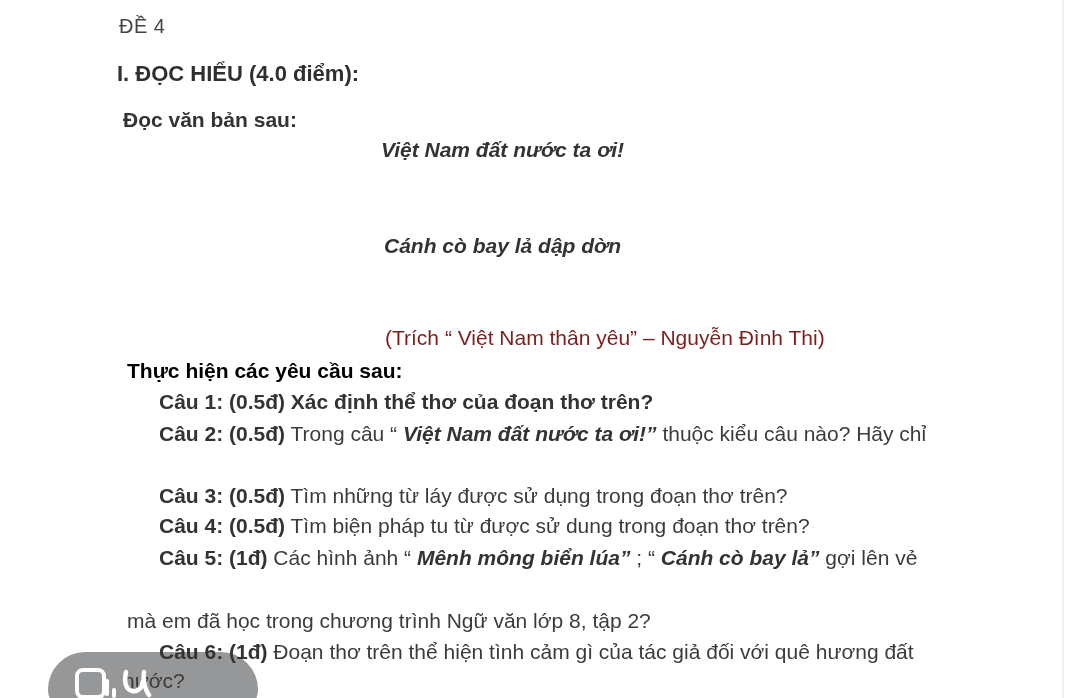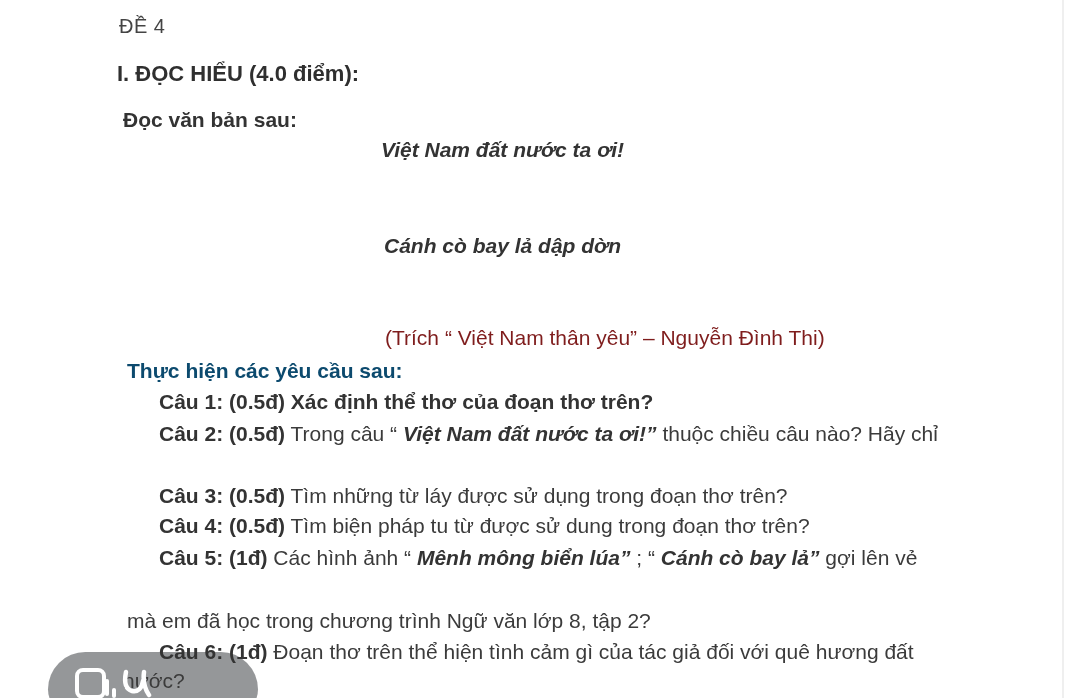--- a/index.html
+++ b/index.html
@@ -31,21 +31,21 @@
     left: 0; width: 1005px;
     text-align: center;
     font-weight: bold; font-style: italic;
     color: #333;
   }
   .poem-0 { top: 137px; }
   .poem-1 { top: 185px; }
   .poem-2 { top: 233px; font-style: italic; }
   .poem-3 { top: 281px; }
   .attribution { top: 325px; left: 369px; color: #7f1d1d; margin-left: 16px; }
-  .task-instruction { top: 358px; left: 127px; font-weight: bold; color: #0c4a6e; }
+  .task-instruction { top: 358px; left: 127px; font-weight: bold; color: #000000; }
   .q-0 { top: 389px; }
   .q-1 { top: 421px; }
   .q-2 { top: 453px; }
   .q-3 { top: 483px; }
   .q-4 { top: 513px; }
   .q-5 { top: 545px; }
   .q-6 { top: 577px; }
   .q-7 { top: 608px; }
   .q-8 { top: 639px; text-align: right; }
   .q-9 { top: 668px; }
@@ -112,21 +112,21 @@
   <p class="line read-instruction">Đọc văn bản sau:</p>
 
   <p class="line poem-line poem-0">Việt Nam đất nước ta ơi!</p>
   <p class="line poem-line poem-2">Cánh cò bay lả dập dờn</p>
 
   <p class="line attribution">(Trích “ Việt Nam thân yêu”  –  Nguyễn Đình Thi)</p>
 
   <p class="line task-instruction">Thực hiện các yêu cầu sau:</p>
 
   <p class="line q-line q-0"><span class="seg-bold">Câu 1: (0.5đ) Xác định thể thơ của đoạn thơ trên?</span></p>
-  <p class="line q-line q-1"><span class="seg-bold">Câu 2: (0.5đ)</span><span class="seg-regular"> Trong câu “ </span><span class="seg-bold-italic">Việt Nam đất nước ta ơi!”</span><span class="seg-regular">  thuộc chiều câu nào? Hãy chỉ</span></p>
+  <p class="line q-line q-1"><span class="seg-bold">Câu 2: (0.5đ)</span><span class="seg-regular"> Trong câu “ </span><span class="seg-bold-italic">Việt Nam đất nước ta ơi!”</span><span class="seg-regular">  thuộc kiểu câu nào? Hãy chỉ</span></p>
   <p class="line q-line q-3"><span class="seg-bold">Câu 3: (0.5đ)</span><span class="seg-regular"> Tìm những từ láy được sử dụng trong đoạn thơ trên?</span></p>
   <p class="line q-line q-4"><span class="seg-bold">Câu 4: (0.5đ)</span><span class="seg-regular"> Tìm biện pháp tu từ được sử dung trong đoạn thơ trên?</span></p>
   <p class="line q-line q-5"><span class="seg-bold">Câu 5: (1đ)</span><span class="seg-regular"> Các hình ảnh “ </span><span class="seg-bold-italic">Mênh mông biển lúa”</span><span class="seg-regular"> ; “ </span><span class="seg-bold-italic">Cánh cò bay lả”</span><span class="seg-regular">  gợi lên vẻ</span></p>
   <p class="line q-line q-7"><span class="seg-regular">mà em đã học trong chương trình Ngữ văn lớp 8, tập 2?</span></p>
   <p class="line q-line q-8"><span class="seg-bold">Câu 6: (1đ)</span><span class="seg-regular"> Đoạn thơ trên thể hiện tình cảm gì của tác giả đối với quê hương đất</span></p>
   <p class="line q-line q-9"><span class="seg-regular">nước?</span></p>
 
   <button class="float-blob"></button>
 
   <span class="capture-square"></span>

